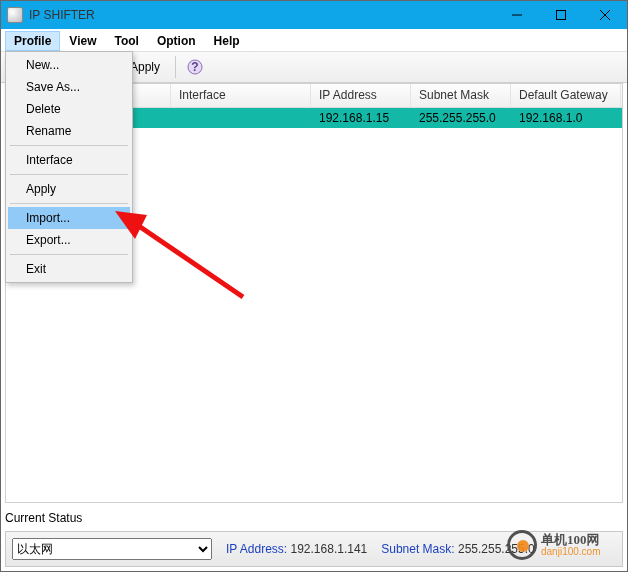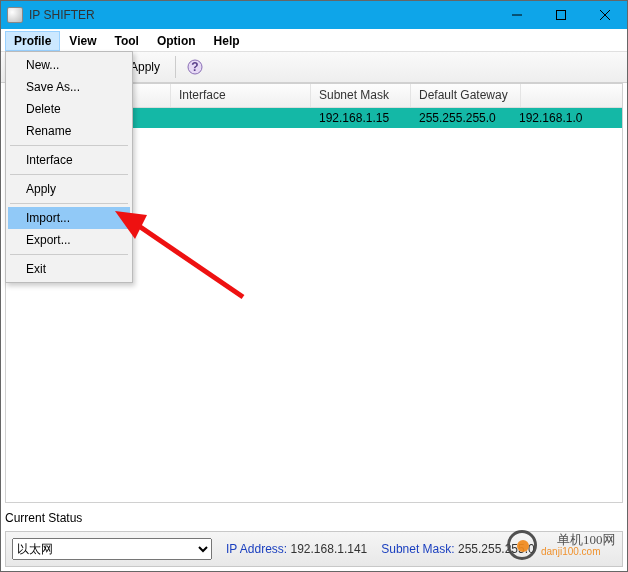--- a/index.html
+++ b/index.html
@@ -42,21 +42,21 @@
 
   .statusline { position: absolute; left: 4px; right: 4px; bottom: 44px; height: 18px; display: flex; align-items: center; }
   .statusbar { position: absolute; left: 4px; right: 4px; bottom: 4px; height: 36px; border: 1px solid #c8c8c8; background: linear-gradient(#f5f5f5,#e8e8e8); display: flex; align-items: center; padding: 7px 6px; gap: 14px; }
   .statusbar select { height: 22px; width: 200px; font-family: inherit; }
   .statlabel { color: #1a3fbf; }
   .statval { color: #333; }
 
   .watermark { position: absolute; right: 0; bottom: 4px; width: 120px; height: 44px; z-index: 300; display: flex; align-items: center; gap: 4px; padding-right: 4px; opacity: 0.92; }
   .wm-circ { width: 30px; height: 30px; border: 3px solid #444; border-radius: 50%; position: relative; }
   .wm-circ::after { content: ""; position: absolute; width: 12px; height: 12px; background: #f08a1d; border-radius: 50%; top: 7px; left: 7px; }
-  .wm-text { font-family: "Microsoft YaHei"; font-size: 13px; color: #444; font-weight: 400; line-height: 1; margin-left: 16px; }
+  .wm-text { font-family: "Microsoft YaHei"; font-size: 13px; color: #444; font-weight: 700; line-height: 1; }
   .wm-url { font-size: 10px; color: #f08a1d; }
 </style>
 </head>
 <body>
 
 <div class="titlebar">
   <div class="title-icon"></div>
   <div class="title-text">IP SHIFTER</div>
   <div class="winctrls">
     <div class="winbtn">
@@ -120,20 +120,21 @@
         <circle cx="8" cy="8" r="7" fill="#e6d9f5" stroke="#8a6fb5"></circle>
         <text x="8" y="12" text-anchor="middle" font-size="11" fill="#5a3f8a" font-weight="bold">?</text>
       </svg>
   </div>
 </div>
 
 <div class="table-area">
   <div class="thead">
     <div class="th c-profile">Profile Name</div>
     <div class="th c-iface">Interface</div>
+    <div class="th c-ip">IP Address</div>
     <div class="th c-mask">Subnet Mask</div>
     <div class="th c-gw">Default Gateway</div>
   </div>
   <div class="row sel">
     <div class="td c-profile"></div>
     <div class="td c-iface"></div>
     <div class="td c-ip">192.168.1.15</div>
     <div class="td c-mask">255.255.255.0</div>
     <div class="td c-gw">192.168.1.0</div>
   </div>

